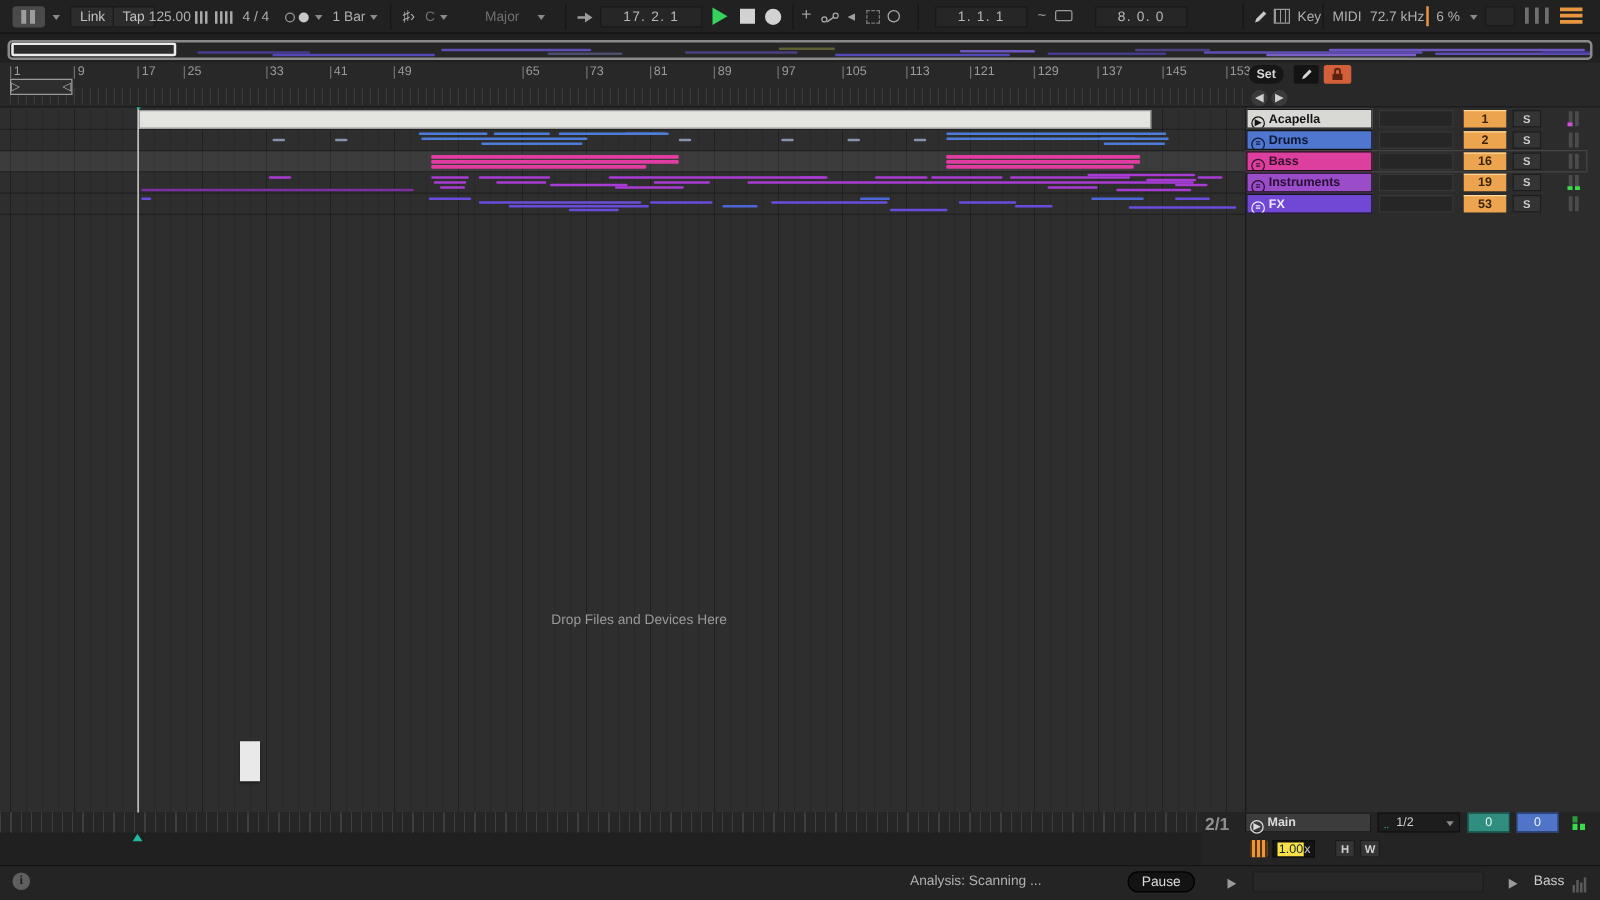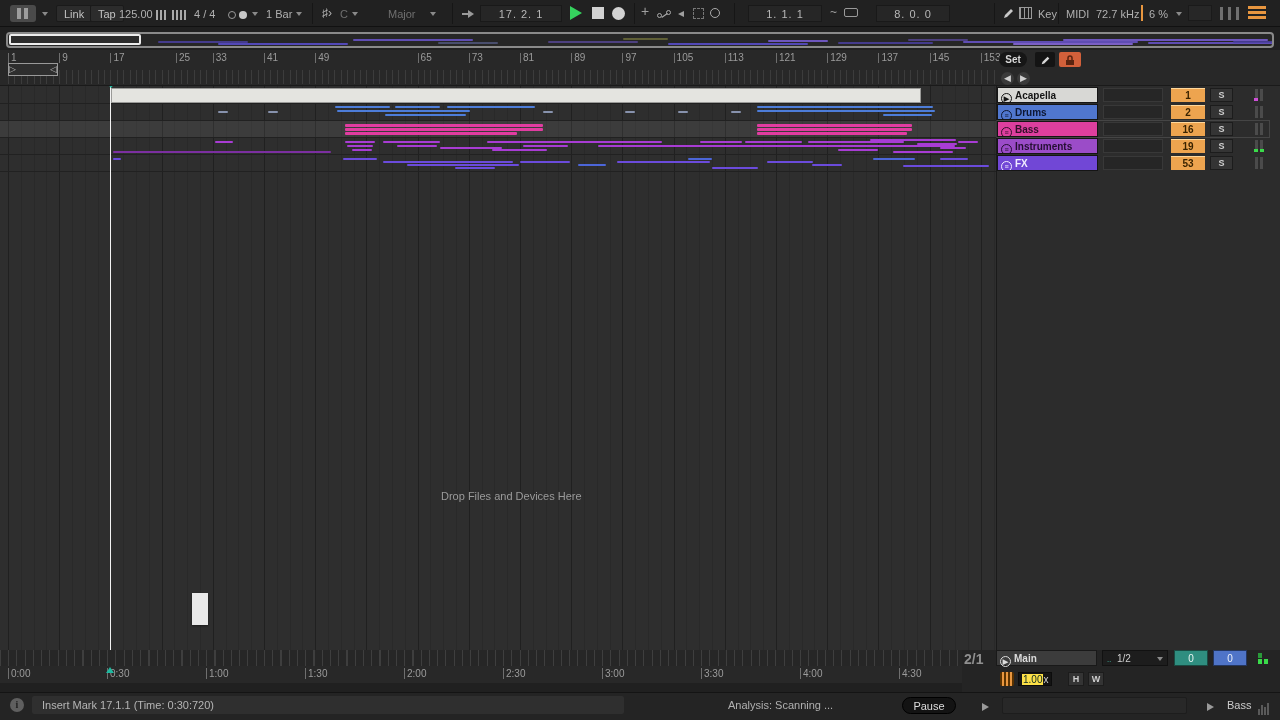--- a/index.html
+++ b/index.html
@@ -234,21 +234,21 @@
       </div>
     <div id="ov-viewport"></div>
   </div>
 
   <div id="bar-ruler">
     <div id="bar-comb"></div>
     <div id="bar-labels">
         <div class="bar-label" style="left: 8px;">1</div>
         <div class="bar-label" style="left: 59.2px;">9</div>
         <div class="bar-label" style="left: 110.4px;">17</div>
-        <div class="bar-label" style="left: 176px;">25</div>
+        <div class="bar-label" style="left: 147px;">25</div>
         <div class="bar-label" style="left: 212.8px;">33</div>
         <div class="bar-label" style="left: 264px;">41</div>
         <div class="bar-label" style="left: 315.2px;">49</div>
         <div class="bar-label" style="left: 366.4px; margin-top: 41px;">57</div>
         <div class="bar-label" style="left: 417.6px;">65</div>
         <div class="bar-label" style="left: 468.8px;">73</div>
         <div class="bar-label" style="left: 520px;">81</div>
         <div class="bar-label" style="left: 571.2px;">89</div>
         <div class="bar-label" style="left: 622.4px;">97</div>
         <div class="bar-label" style="left: 673.6px;">105</div>
@@ -395,32 +395,20 @@
           <div class="trk-slot"></div>
           <div class="trk-num">53</div>
           <div class="trk-solo">S</div>
           <div class="trk-meter-bar" style="left: 258px;"></div>
           <div class="trk-meter-bar" style="left: 263px;"></div>
         </div>
       </div>
   </div>
 
   <div id="time-comb"></div>
-  <div id="time-labels">
-      <div class="time-label" style="left: 8px;">0:00</div>
-      <div class="time-label" style="left: 107px;">0:30</div>
-      <div class="time-label" style="left: 206px;">1:00</div>
-      <div class="time-label" style="left: 305px;">1:30</div>
-      <div class="time-label" style="left: 404px;">2:00</div>
-      <div class="time-label" style="left: 503px;">2:30</div>
-      <div class="time-label" style="left: 602px;">3:00</div>
-      <div class="time-label" style="left: 701px;">3:30</div>
-      <div class="time-label" style="left: 800px;">4:00</div>
-      <div class="time-label" style="left: 899px;">4:30</div>
-    </div>
   <div id="time-marker"></div>
 
   <div id="bottom-right">
     <div id="ratio-label">2/1</div>
     <div id="main-name">
       <span class="trk-icon" style="color:#dcdcdc;">▶</span><span>Main</span>
     </div>
     <div id="grid-select">
       <span id="grid-dots">‥</span>
       <span>1/2</span>
@@ -432,21 +420,20 @@
     <div id="main-meter-g2"></div>
     <div id="main-meter-g3"></div>
     <div id="speed-icon"></div>
     <div id="speed-box"><b>1.00</b><span>x</span></div>
     <div class="hw-btn" style="left:106px;">H</div>
     <div class="hw-btn" style="left:126px;">W</div>
   </div>
 
   <div id="footer">
     <div id="info-icon">i</div>
-    <div id="status-msg">Insert Mark 17.1.1 (Time: 0:30:720)</div>
     <div id="analysis-msg">Analysis: Scanning ...</div>
     <div id="pause-btn">Pause</div>
     <div class="abs mini-play" style="left:982px; top:10px;"></div>
     <div id="preview-box"></div>
     <div class="abs mini-play" style="left:1207px; top:10px;"></div>
     <div id="footer-track">Bass</div>
     <div class="abs meter-icon" style="left:1258px; top:8px;">
       <i style="height:6px;"></i><i style="height:10px;"></i><i style="height:8px;"></i><i style="height:12px;"></i>
       
     </div>

